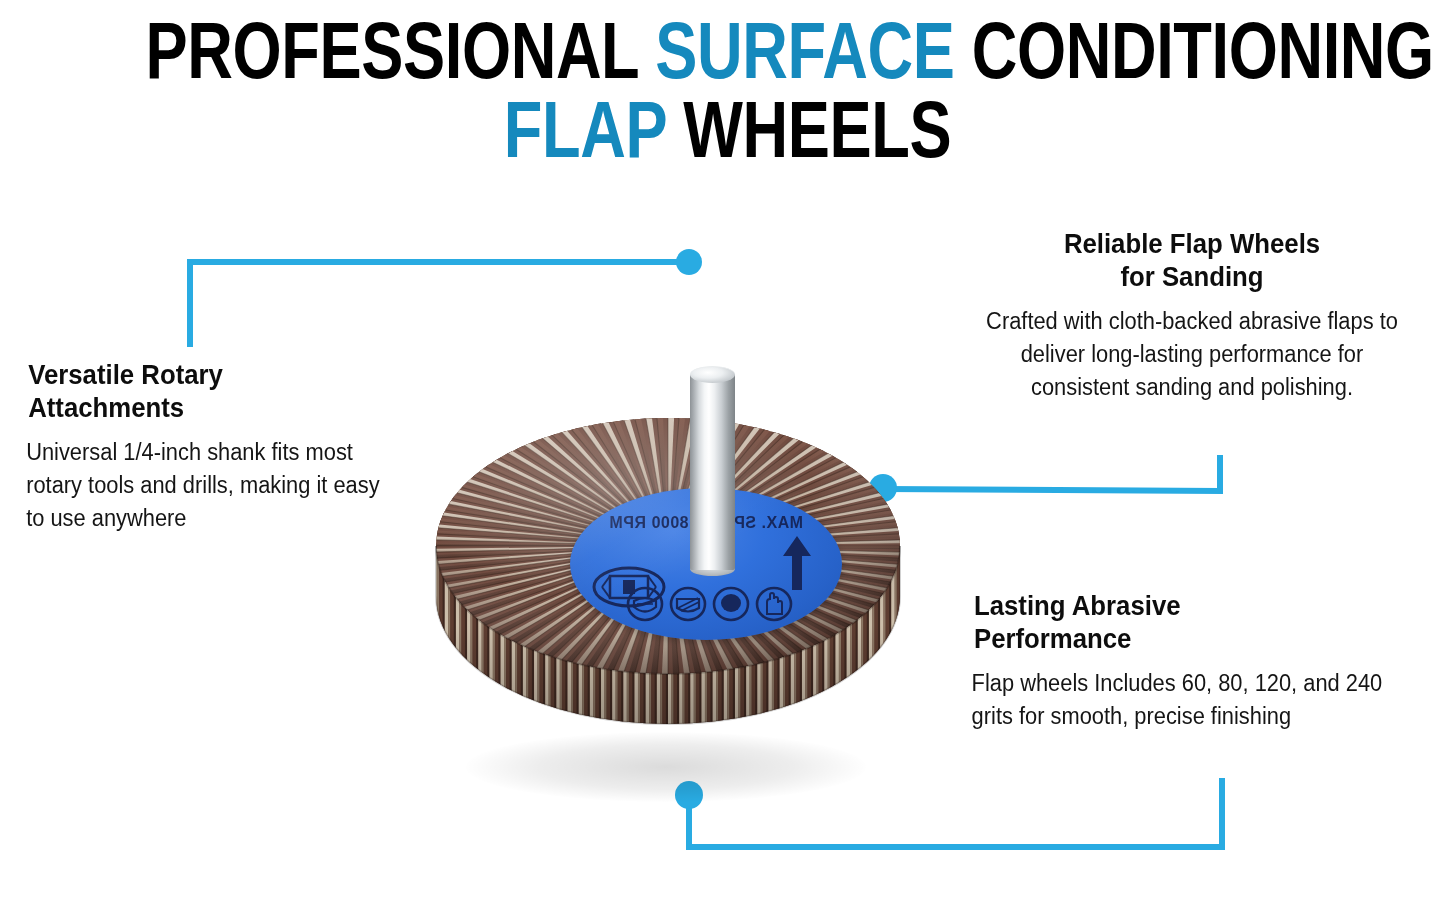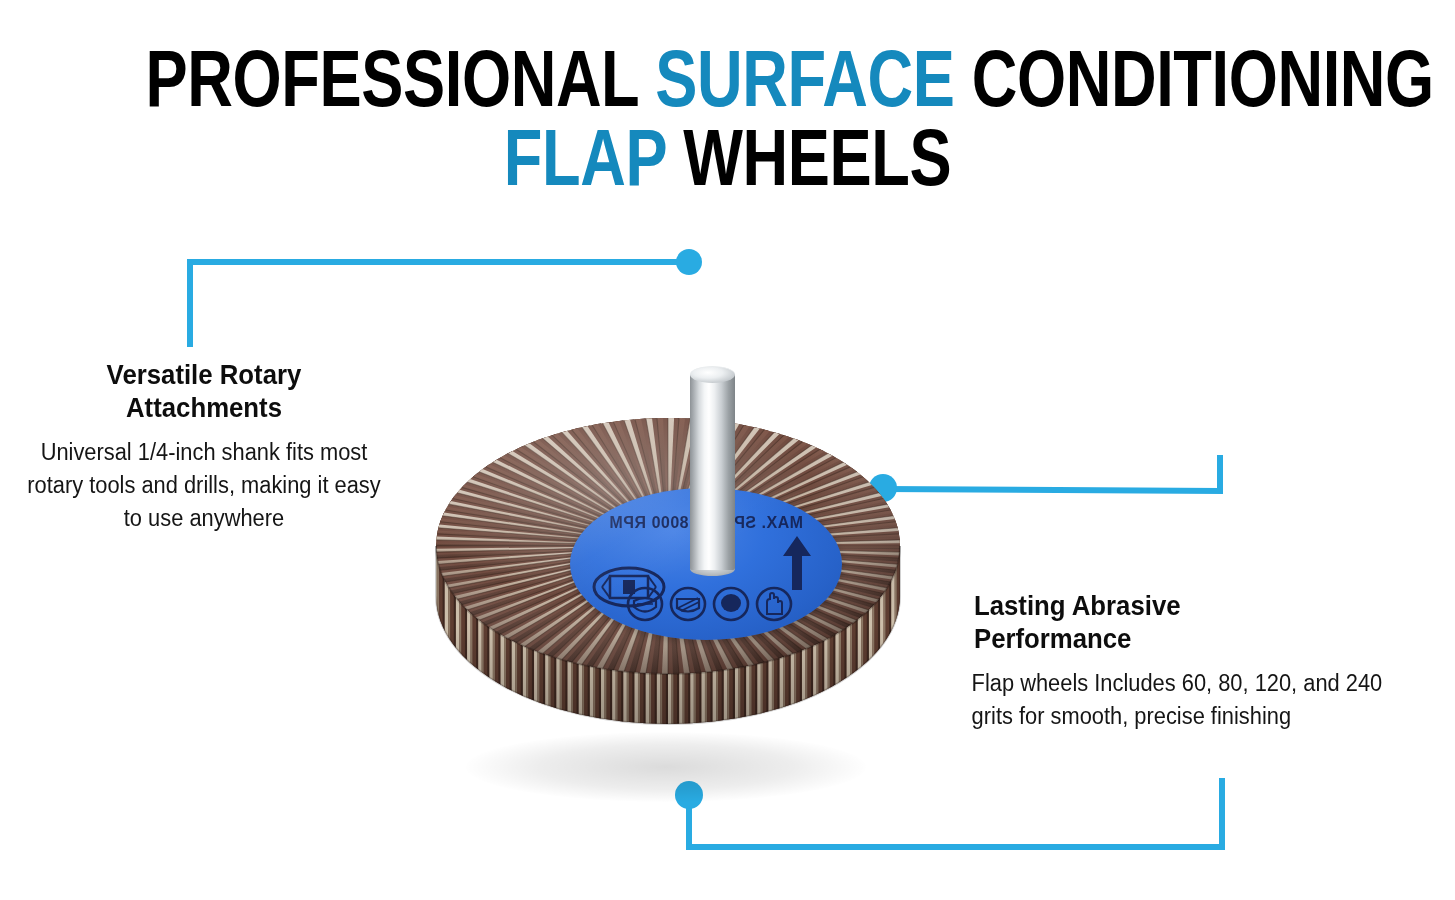--- a/index.html
+++ b/index.html
@@ -10,21 +10,20 @@
     font-family:"Liberation Sans", sans-serif;
     overflow:hidden;
     position:relative;
   }
   .stage { position:relative; width:1455px; height:900px; background:#fff; }
 
   
   .title-block {
     position:absolute; top:14px; left:0; width:1455px;
     text-align:center;
-    margin-top:28px;
   }
   .title-line {
     font-family:"Liberation Sans Narrow","Liberation Sans", sans-serif;
     font-weight:700;
     font-size:79px;
     line-height:0.93;
     letter-spacing:-0.5px;
     color:#000;
     transform:scaleX(0.80);
     transform-origin:center center;
@@ -48,21 +47,21 @@
   }
   .callout p {
     font-family:"Liberation Sans Narrow","Liberation Sans", sans-serif;
     font-weight:400;
     font-size:23.5px;
     line-height:1.42;
     color:#151515;
     transform:scaleX(0.93);
     transform-origin:center top;
   }
-  .c-left  { left:2px;   top:359px;  width:404px; text-align:center; }
+  .c-left  { left:12px;   top:359px;  width:404px; text-align:left; }
   .c-tr    { left:955px; top:228px;  width:474px; text-align:center; }
   .c-br    { left:955px; top:590px;  width:474px; }
 
   
   .connectors { position:absolute; inset:0; width:1455px; height:900px; }
 
   
   .product { position:absolute; left:406px; top:262px; width:520px; height:560px; }
 
   .shadow-ground {
@@ -156,20 +155,24 @@
       <path d="M 689 795 L 689 847 L 1222 847 L 1222 778" fill="none" stroke="#29ABE2" stroke-width="6" stroke-linecap="butt"></path>
       <circle cx="689" cy="795" r="14" fill="#29ABE2"></circle>
     </g>
   </svg>
 
   <div class="callout c-left">
     <h3><span>Versatile Rotary</span><br><span>Attachments</span></h3>
     <p>Universal 1/4-inch shank fits most rotary tools and drills, making it easy to use anywhere</p>
   </div>
 
+  <div class="callout c-tr">
+    <h3><span>Reliable Flap Wheels</span><br><span>for Sanding</span></h3>
+    <p>Crafted with cloth-backed abrasive flaps to deliver long-lasting performance for consistent sanding and polishing.</p>
+  </div>
 
   <div class="callout c-br">
     <h3><span>Lasting Abrasive</span><br><span>Performance</span></h3>
     <p>Flap wheels Includes 60, 80, 120, and 240 grits for smooth, precise finishing</p>
   </div>
 
   <div class="product">
 
     <div class="shadow-ground"></div>
 

